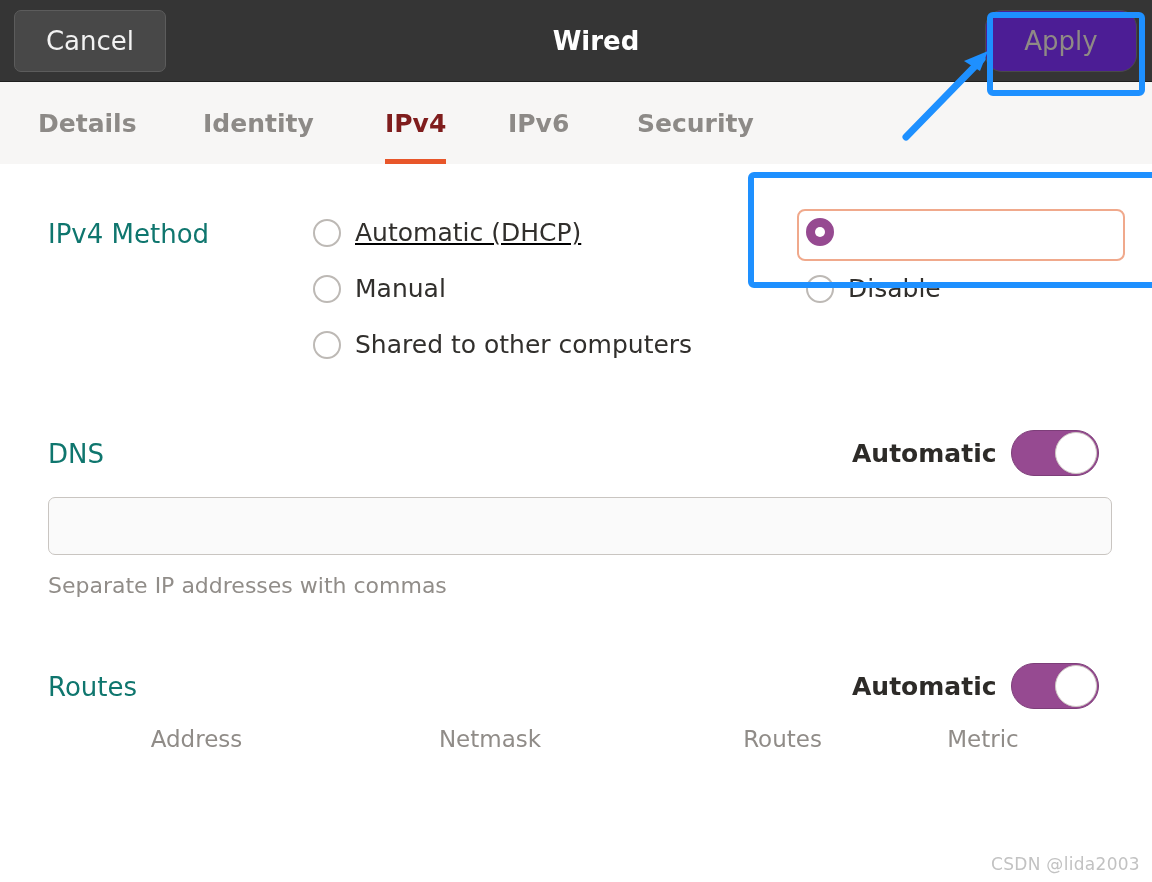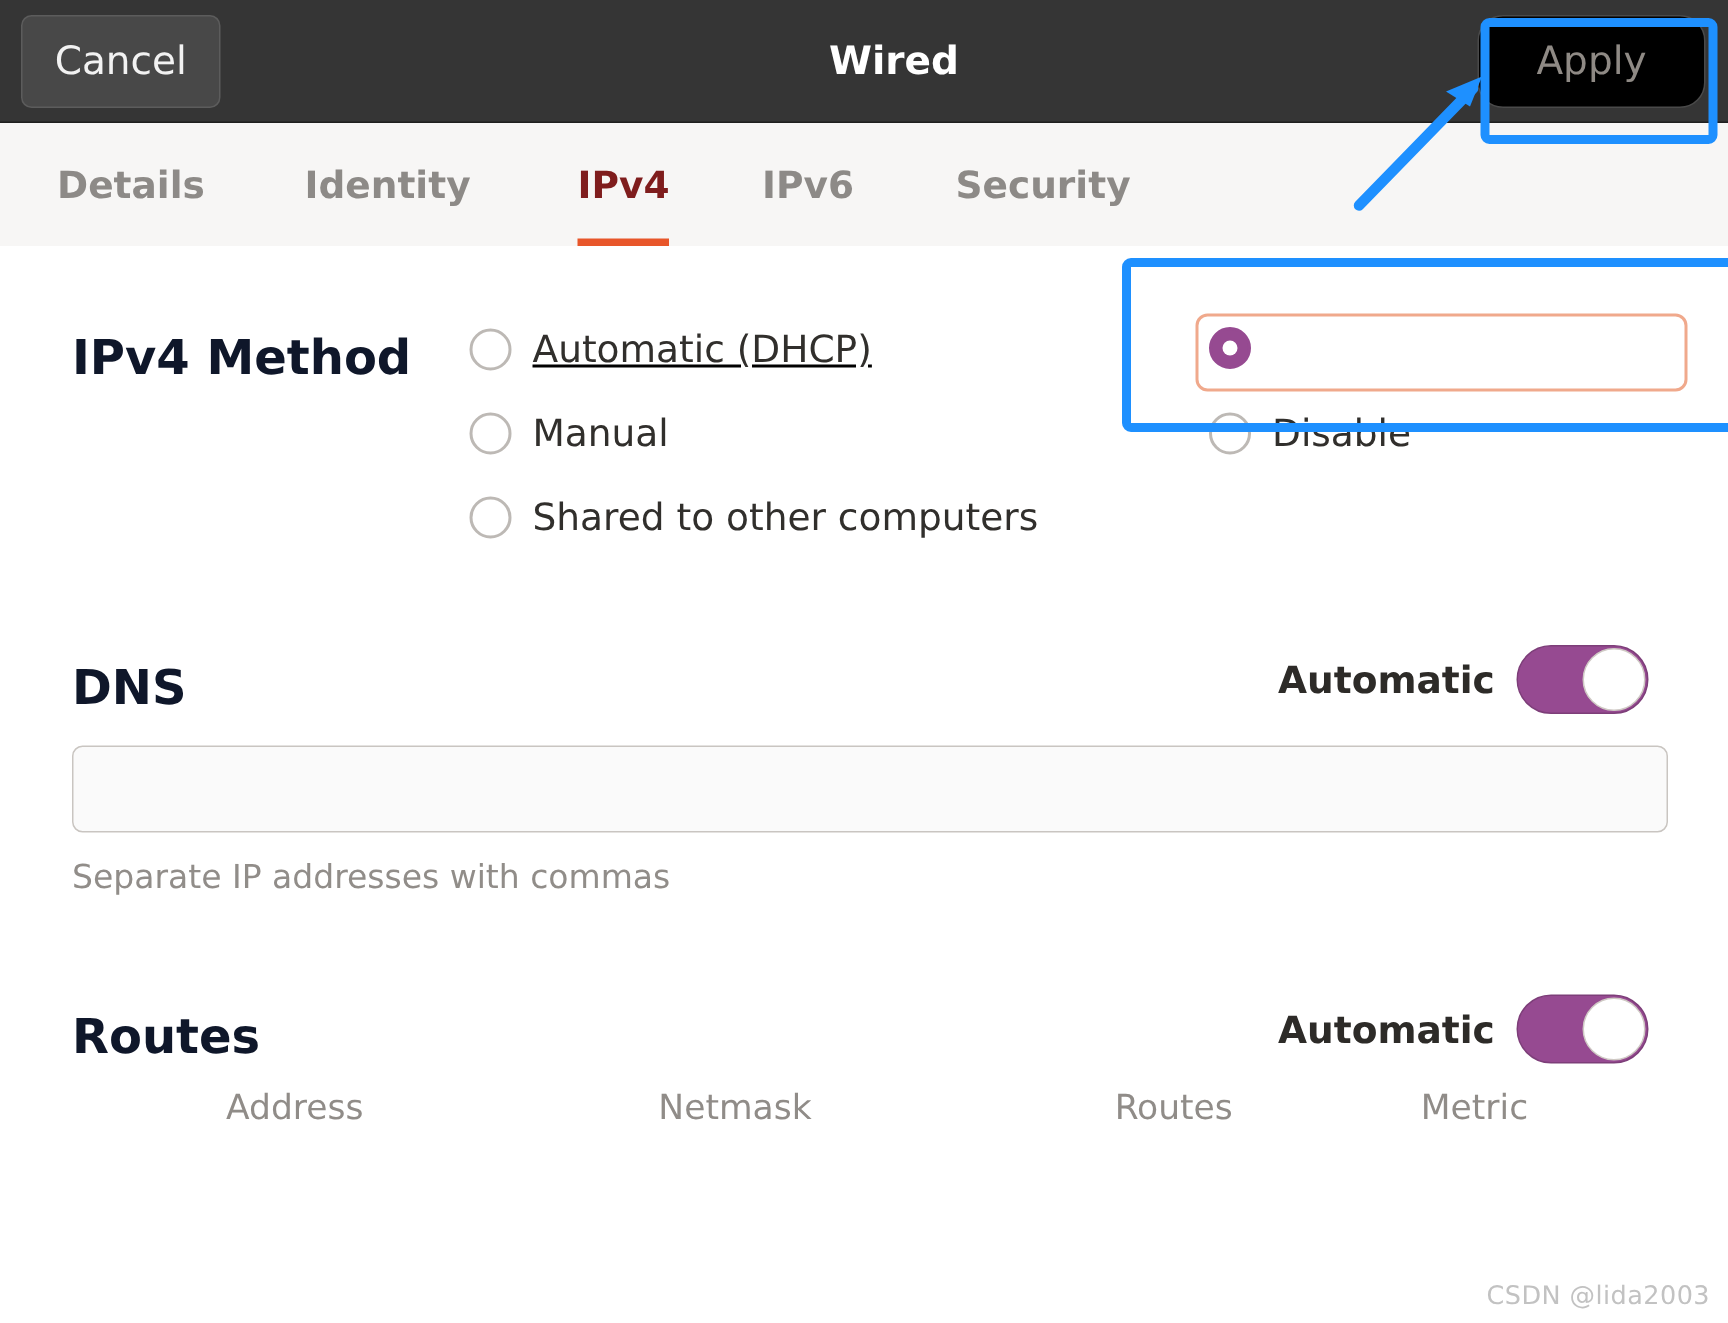--- a/index.html
+++ b/index.html
@@ -26,21 +26,21 @@
     position: absolute;
     left: 0; top: 0;
     width: 1152px; height: 82px;
     background: #353535;
     border-bottom: 1px solid #1f1f1f;
     box-sizing: border-box;
   }
   .btn-cancel {
     position: absolute;
     left: 14px; top: 10px;
-    width: 133px; height: 62px;
+    width: 152px; height: 62px;
     background: #484848;
     border: 1px solid #5c5c5c;
     border-radius: 7px;
     color: #f2f2f2;
     font-size: 26px;
     font-weight: 400;
     display: flex;
     align-items: center;
     justify-content: center;
     box-sizing: border-box;
@@ -56,21 +56,21 @@
     color: #ffffff;
     font-size: 26px;
     font-weight: bold;
     pointer-events: none;
     padding-left: 20px;
   }
   .btn-apply {
     position: absolute;
     left: 985px; top: 10px;
     width: 152px; height: 62px;
-    background: #000000;
+    background: #4c1d95;
     border: 1px solid #4a4a4a;
     border-radius: 17px;
     color: #8f8a85;
     font-size: 26px;
     display: flex;
     align-items: center;
     justify-content: center;
     box-sizing: border-box;
     cursor: default;
   }
@@ -108,23 +108,23 @@
   
   .panel {
     position: absolute;
     left: 0; top: 164px;
     width: 1152px; height: 718px;
     background: #ffffff;
   }
 
   .section-label {
     position: absolute;
-    color: #0f172a;
-    font-size: 32px;
-    font-weight: bold;
+    color: #0f766e;
+    font-size: 26px;
+    font-weight: normal;
   }
 
   
   .radio-row {
     position: absolute;
     display: flex;
     align-items: center;
     cursor: pointer;
   }
   .radio {

